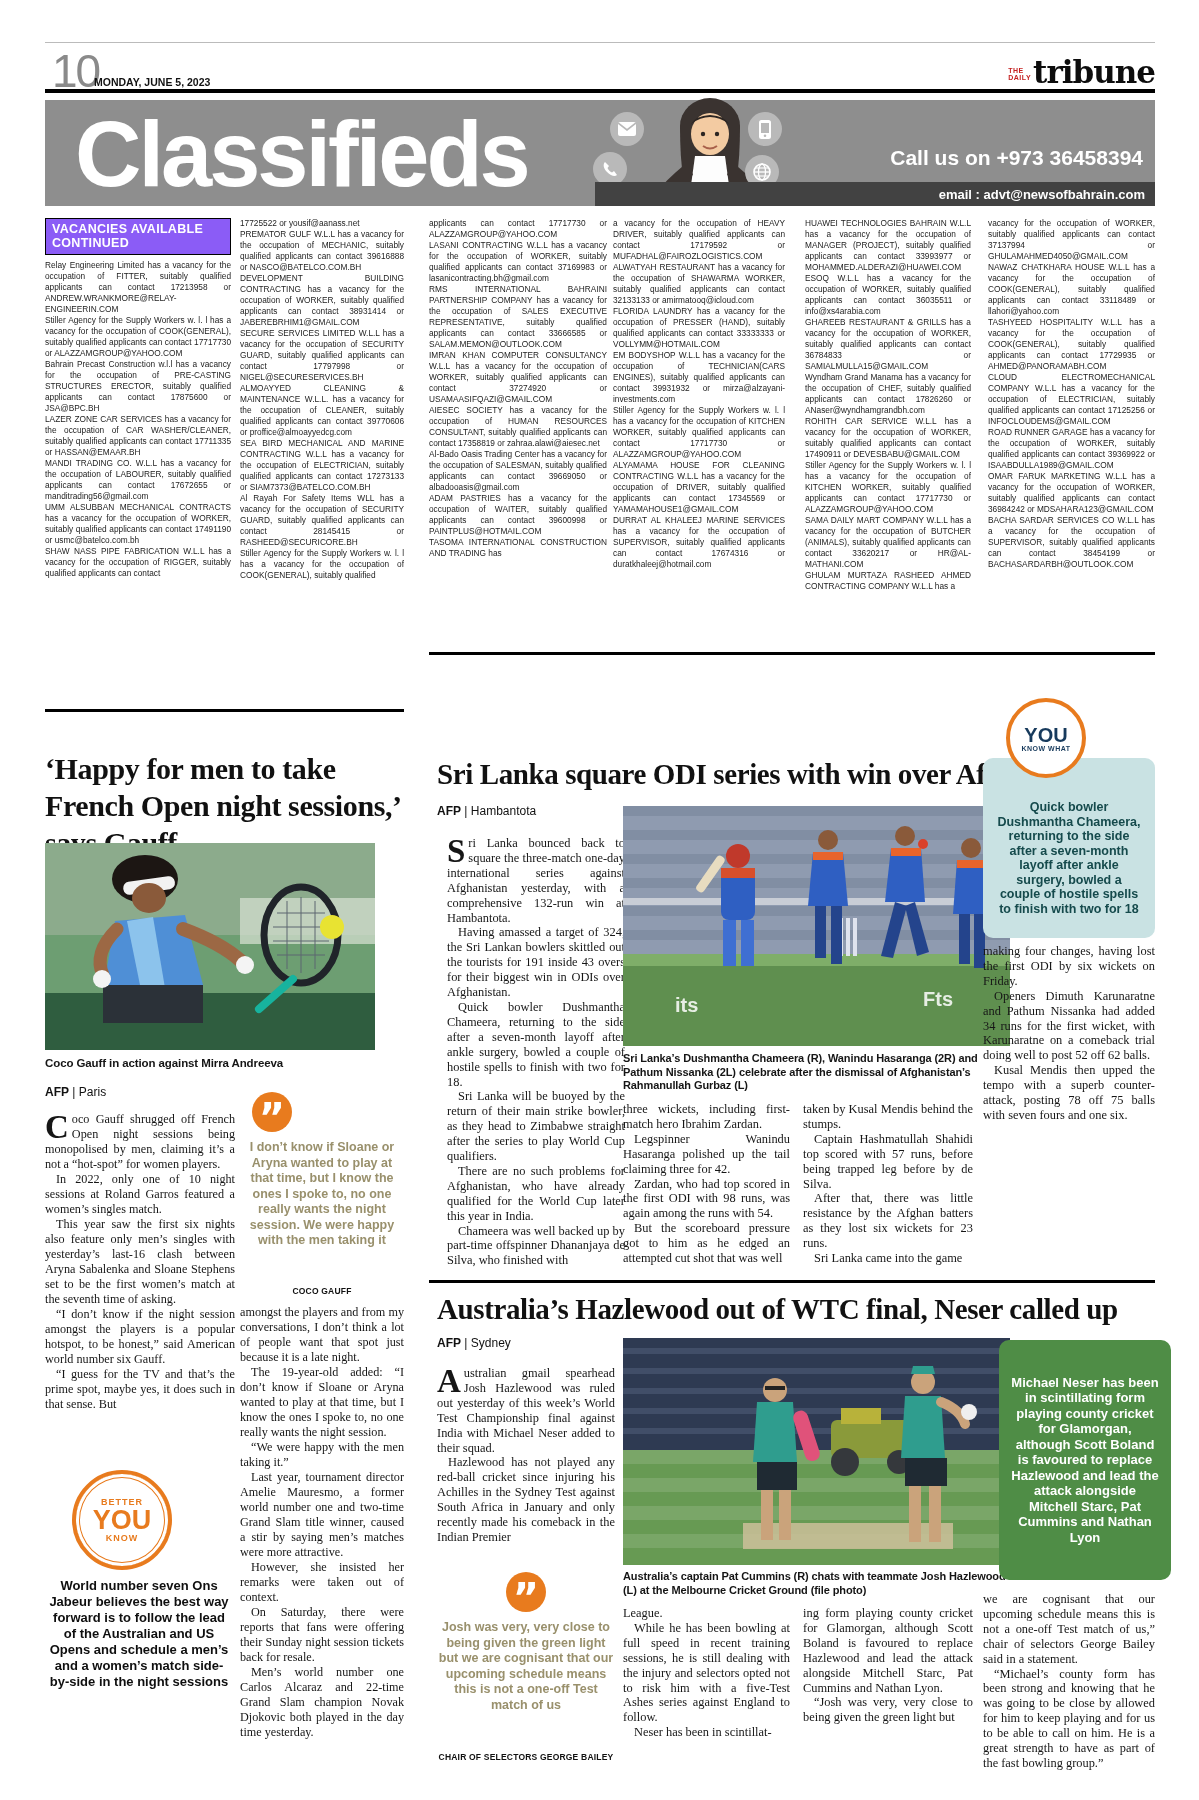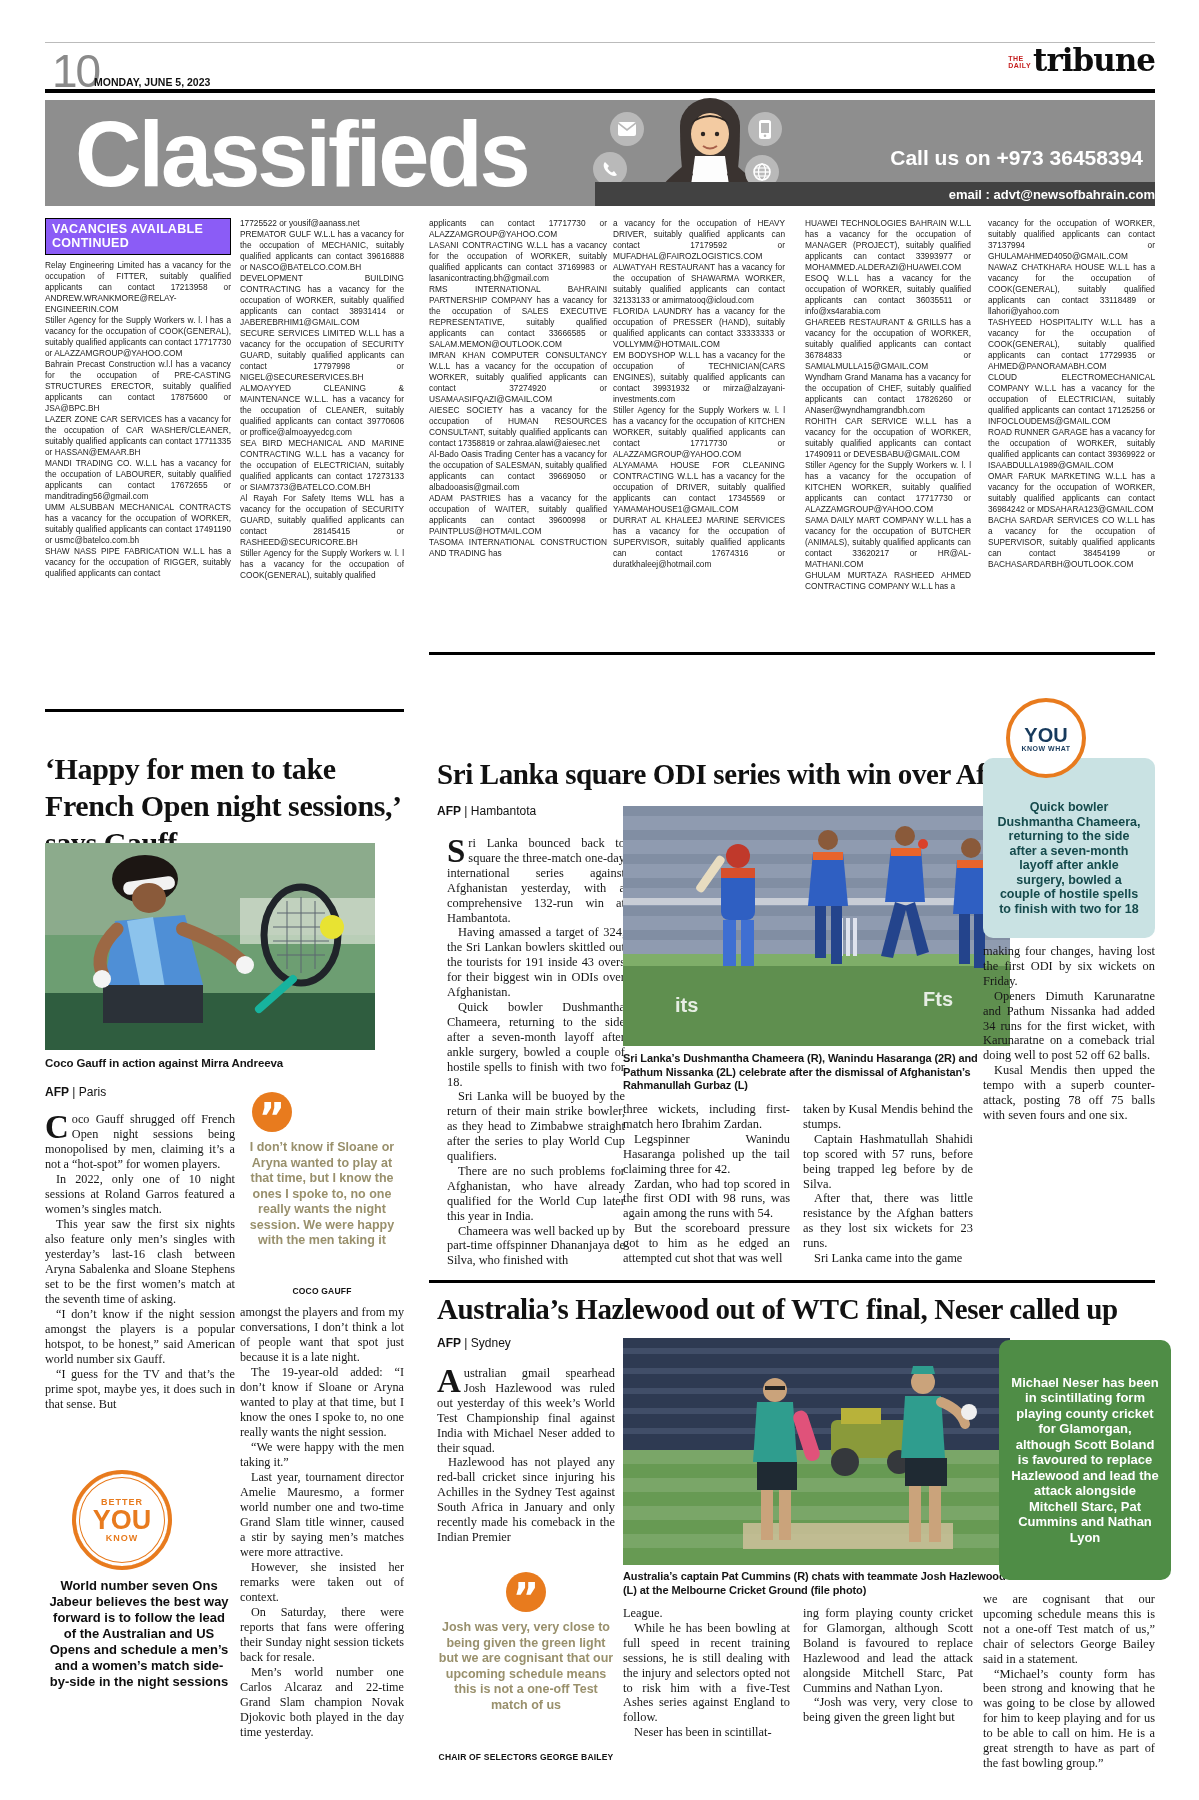--- a/index.html
+++ b/index.html
@@ -11,21 +11,21 @@
   .pagenum{font:400 46px/46px "Liberation Sans",sans-serif;color:#8a8a8a;letter-spacing:-2px;}
   .pagedate{font:bold 10.5px "Liberation Sans",sans-serif;color:#111;}
   .masthead{display:flex;align-items:flex-end;}
   .mh-stack{display:flex;flex-direction:column;line-height:7px;margin-right:2px;padding-bottom:5px;}
   .mh-stack span{font:bold 7px "Liberation Sans",sans-serif;color:#c51f1f;letter-spacing:.5px;}
   .mh-title{font:bold 31px/28px "DejaVu Serif",serif;color:#0d0d0d;letter-spacing:-1px;}
   
   .banner{background:#8e8e8e;}
   .banner-title{font:bold 92px/92px "Liberation Sans",sans-serif;color:#fff;letter-spacing:-3px;}
   .email-strip{background:#424242;display:flex;align-items:center;justify-content:flex-end;}
-  .email-strip span{font:bold 13px "Liberation Sans",sans-serif;color:#fff;}
+  .email-strip span{font:bold 13px "Liberation Sans",sans-serif;color:#fff;padding-right:10px;}
   .call-text{font:bold 21px "Liberation Sans",sans-serif;color:#fff;text-align:right;}
   .icon-circle{position:absolute;width:34px;height:34px;border-radius:50%;background:#b9b9b9;
                display:flex;align-items:center;justify-content:center;}
   
   .vac-box{background:#8b5cf6;color:#fff;font:bold 12.5px/13.5px "Liberation Sans",sans-serif;
            padding:4px 6px;letter-spacing:.3px;border:1px solid #000;}
   .cls-col{font:8.3px/11px "Liberation Sans",sans-serif;text-align:justify;color:#1c1c1c;overflow:hidden;}
   .cls-col p{margin:0;}
   
   .headline{font-family:"Liberation Serif",serif;font-weight:bold;color:#111;letter-spacing:-0.4px;}
@@ -48,21 +48,21 @@
   .green-box .fact{font:bold 13px/15.5px "Liberation Sans",sans-serif;color:#fff;text-align:center;}
 </style>
 </head>
 <body>
 
 <div id="page">
 
   <div class="abs" style="left:45px;top:42px;width:1110px;height:1px;background:#bbb;"></div>
   <div class="abs pagenum" style="left:52px;top:48px;">10</div>
   <div class="abs pagedate" style="left:94px;top:76px;">MONDAY, JUNE 5, 2023</div>
-  <div class="abs masthead" style="right:44px;top:46px;">
+  <div class="abs masthead" style="right:44px;top:58px;">
     <span class="mh-stack">
       <span>THE</span>
       <span>DAILY</span>
     </span>
     <span class="mh-title">tribune</span>
   </div>
   <div class="abs rule" style="left:45px;top:89px;width:1110px;height:4px;"></div>
 
   <div class="abs banner" style="left:45px;top:100px;width:1110px;height:106px;">
     <div class="abs banner-title" style="left:30px;top:8px;">Classifieds</div>

